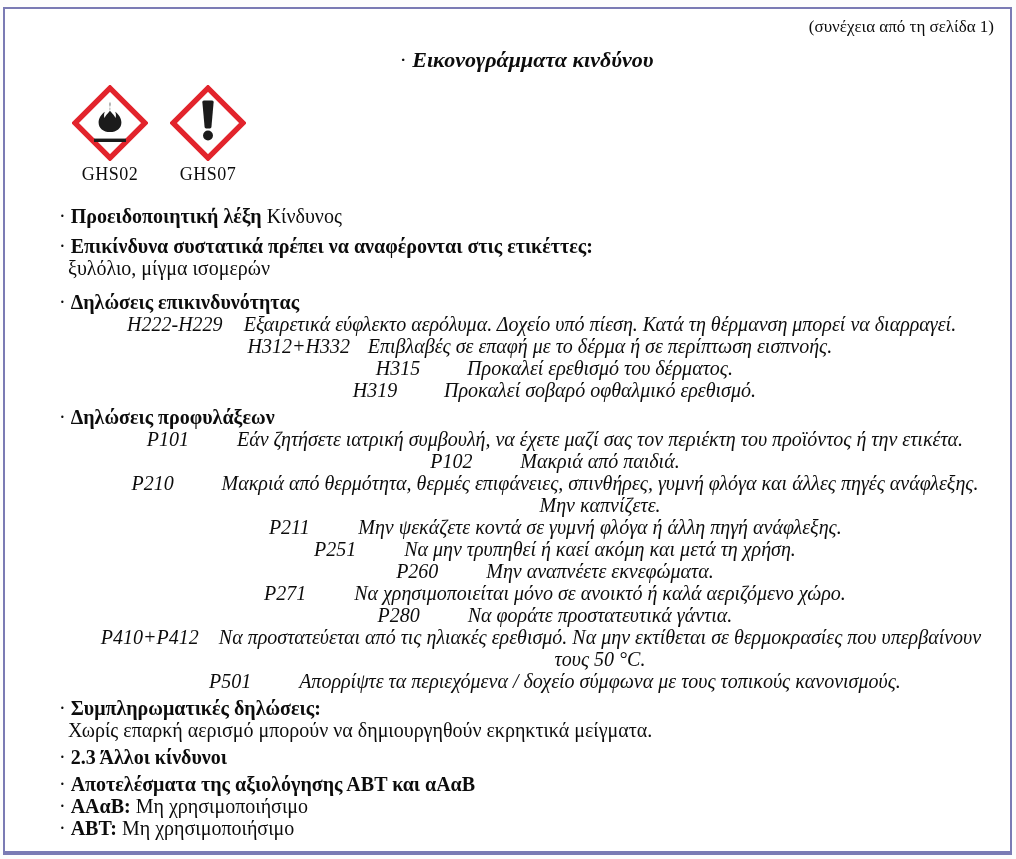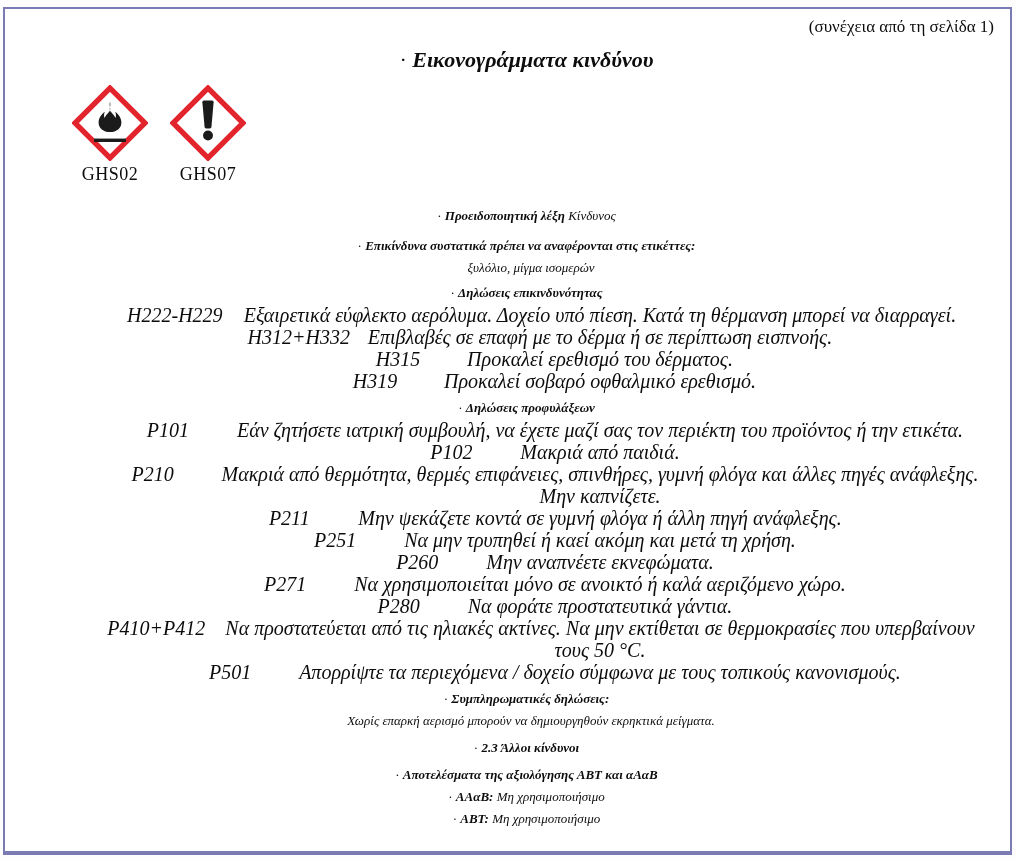--- a/index.html
+++ b/index.html
@@ -2,26 +2,26 @@
 <html><head>
 <meta charset="utf-8">
 <style>
   html,body{margin:0;padding:0;background:#fdfdfd;}
   .canvas{position:relative;width:1016px;height:859px;background:#fdfdfd;overflow:hidden;
           font-family:"Liberation Serif","DejaVu Serif",serif;color:#0c0c0c;}
   .frame{position:absolute;left:3px;top:7px;right:4px;bottom:4px;background:#fff;
          border:2px solid #7b7bb4;border-bottom-width:4px;box-sizing:border-box;
          padding:8px 16px 0 54px;}
   .note{font-size:17px;line-height:20px;text-align:right;font-style:normal;}
-  .line{font-size:13px;line-height:22px;font-style:italic;text-align:center;}
+  .line{font-size:20px;line-height:22px;}
   .title{font-size:22px;line-height:26px;font-weight:bold;font-style:italic;margin-top:10px;text-align:center;}
   .bold{font-weight:bold;}
   .bullet::before{content:"· ";font-weight:normal;font-style:normal;}
   .indent{padding-left:9px;}
-  .mt3{margin-top:3px;} .mt5{margin-top:5px;} .mt20{margin-top:8px;} .mt22{margin-top:22px;}
+  .mt3{margin-top:12px;} .mt5{margin-top:5px;} .mt20{margin-top:8px;} .mt22{margin-top:22px;}
   
   .picto-row{margin-top:12px;display:flex;gap:12px;padding-left:8px;}
   .picto{display:flex;flex-direction:column;align-items:center;width:86px;}
   .picto svg{width:76px;height:76px;display:block;}
   .picto-label{font-size:18px;line-height:18px;margin-top:4px;font-style:normal;letter-spacing:.5px;}
   
   .stmt{font-size:20px;line-height:22px;font-style:italic;padding-left:147px;text-indent:-138px;text-align:center;}
   .stmt .code{display:inline-block;min-width:138px;text-indent:0;}
 </style>
 </head>
@@ -66,21 +66,21 @@
 
     <div class="line bullet bold mt5">Δηλώσεις προφυλάξεων</div>
     <div class="stmt"><span class="code">P101</span><span>Εάν ζητήσετε ιατρική συμβουλή, να έχετε μαζί σας τον περιέκτη του προϊόντος ή την ετικέτα.</span></div>
     <div class="stmt"><span class="code">P102</span><span>Μακριά από παιδιά.</span></div>
     <div class="stmt"><span class="code">P210</span><span>Μακριά από θερμότητα, θερμές επιφάνειες, σπινθήρες, γυμνή φλόγα και άλλες πηγές ανάφλεξης.</span><br><span>Μην καπνίζετε.</span></div>
     <div class="stmt"><span class="code">P211</span><span>Μην ψεκάζετε κοντά σε γυμνή φλόγα ή άλλη πηγή ανάφλεξης.</span></div>
     <div class="stmt"><span class="code">P251</span><span>Να μην τρυπηθεί ή καεί ακόμη και μετά τη χρήση.</span></div>
     <div class="stmt"><span class="code">P260</span><span>Μην αναπνέετε εκνεφώματα.</span></div>
     <div class="stmt"><span class="code">P271</span><span>Να χρησιμοποιείται μόνο σε ανοικτό ή καλά αεριζόμενο χώρο.</span></div>
     <div class="stmt"><span class="code">P280</span><span>Να φοράτε προστατευτικά γάντια.</span></div>
-    <div class="stmt"><span class="code">P410+P412</span><span>Να προστατεύεται από τις ηλιακές ακτίνες. Να μην εκτίθεται σε θερμοκρασίες που υπερβαίνουν</span><br><span>τους 50 °C.</span></div>
+    <div class="stmt"><span class="code">P410+P412</span><span>Να προστατεύεται από τις ηλιακές ερεθισμό. Να μην εκτίθεται σε θερμοκρασίες που υπερβαίνουν</span><br><span>τους 50 °C.</span></div>
     <div class="stmt"><span class="code">P501</span><span>Απορρίψτε τα περιεχόμενα / δοχείο σύμφωνα με τους τοπικούς κανονισμούς.</span></div>
 
     <div class="line bullet bold mt5">Συμπληρωματικές δηλώσεις:</div>
     <div class="line indent">Χωρίς επαρκή αερισμό μπορούν να δημιουργηθούν εκρηκτικά μείγματα.</div>
 
     <div class="line bullet bold mt5">2.3 Άλλοι κίνδυνοι</div>
     <div class="line bullet bold mt5">Αποτελέσματα της αξιολόγησης ΑΒΤ και αΑαΒ</div>
     <div class="line bullet"><span class="bold">ΑΑαΒ:</span> <span>Μη χρησιμοποιήσιμο</span></div>
     <div class="line bullet"><span class="bold">ΑΒΤ:</span> <span>Μη χρησιμοποιήσιμο</span></div>
 

